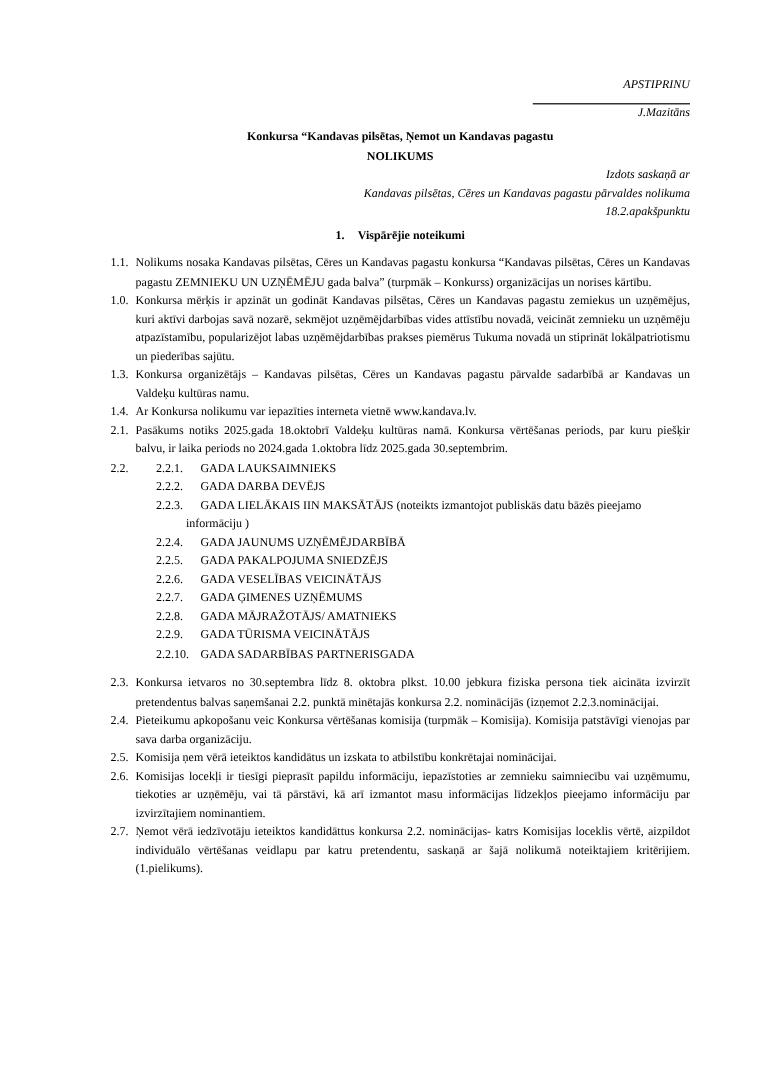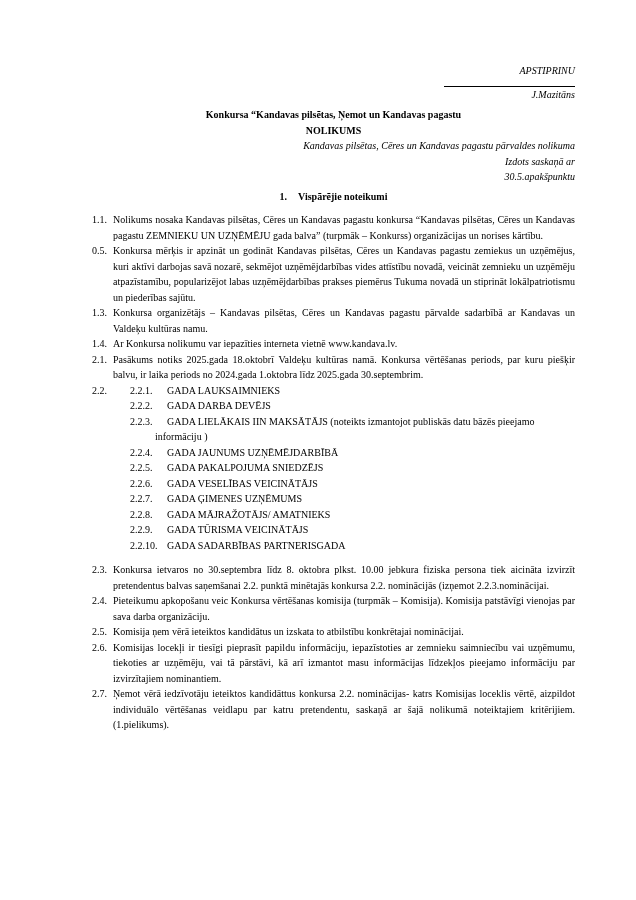--- a/index.html
+++ b/index.html
@@ -56,34 +56,34 @@
     <div class="sig-line"></div>
     <div class="signatory">J.Mazitāns</div>
   </div>
 
   <div class="doc-title">
     <div>Konkursa “Kandavas pilsētas, Ņemot un Kandavas pagastu</div>
     <div>NOLIKUMS</div>
   </div>
 
   <div class="legal-basis">
+    <div>Izdots saskaņā ar</div>
     <div>Kandavas pilsētas, Cēres un Kandavas pagastu pārvaldes nolikuma</div>
-    <div>Izdots saskaņā ar</div>
-    <div>30.5.apakšpunktu</div>
+    <div>18.2.apakšpunktu</div>
   </div>
 
   <div class="sec sec-first">
     <span class="sec-num">1.</span><span>Vispārējie noteikumi</span>
   </div>
 
   <p class="li">
     <span class="num">1.1.</span><span>Nolikums nosaka Kandavas pilsētas, Cēres un Kandavas pagastu konkursa “Kandavas pilsētas, Cēres un Kandavas pagastu ZEMNIEKU UN UZŅĒMĒJU gada balva” (turpmāk – Konkurss) organizācijas un norises kārtību.</span>
   </p>
   <p class="li">
-    <span class="num">0.5.</span><span>Konkursa mērķis ir apzināt un godināt Kandavas pilsētas, Cēres un Kandavas pagastu zemiekus un uzņēmējus, kuri aktīvi darbojas savā nozarē, sekmējot uzņēmējdarbības vides attīstību novadā, veicināt zemnieku un uzņēmēju atpazīstamību, popularizējot labas uzņēmējdarbības prakses piemērus Tukuma novadā un stiprināt lokālpatriotismu un piederības sajūtu.</span>
+    <span class="num">1.0.</span><span>Konkursa mērķis ir apzināt un godināt Kandavas pilsētas, Cēres un Kandavas pagastu zemiekus un uzņēmējus, kuri aktīvi darbojas savā nozarē, sekmējot uzņēmējdarbības vides attīstību novadā, veicināt zemnieku un uzņēmēju atpazīstamību, popularizējot labas uzņēmējdarbības prakses piemērus Tukuma novadā un stiprināt lokālpatriotismu un piederības sajūtu.</span>
   </p>
   <p class="li">
     <span class="num">1.3.</span><span>Konkursa organizētājs – Kandavas pilsētas, Cēres un Kandavas pagastu pārvalde sadarbībā ar Kandavas un Valdeķu kultūras namu.</span>
   </p>
   <p class="li">
     <span class="num">1.4.</span><span>Ar Konkursa nolikumu var iepazīties interneta vietnē www.kandava.lv.</span>
   </p>
 
 
   <p class="li">

